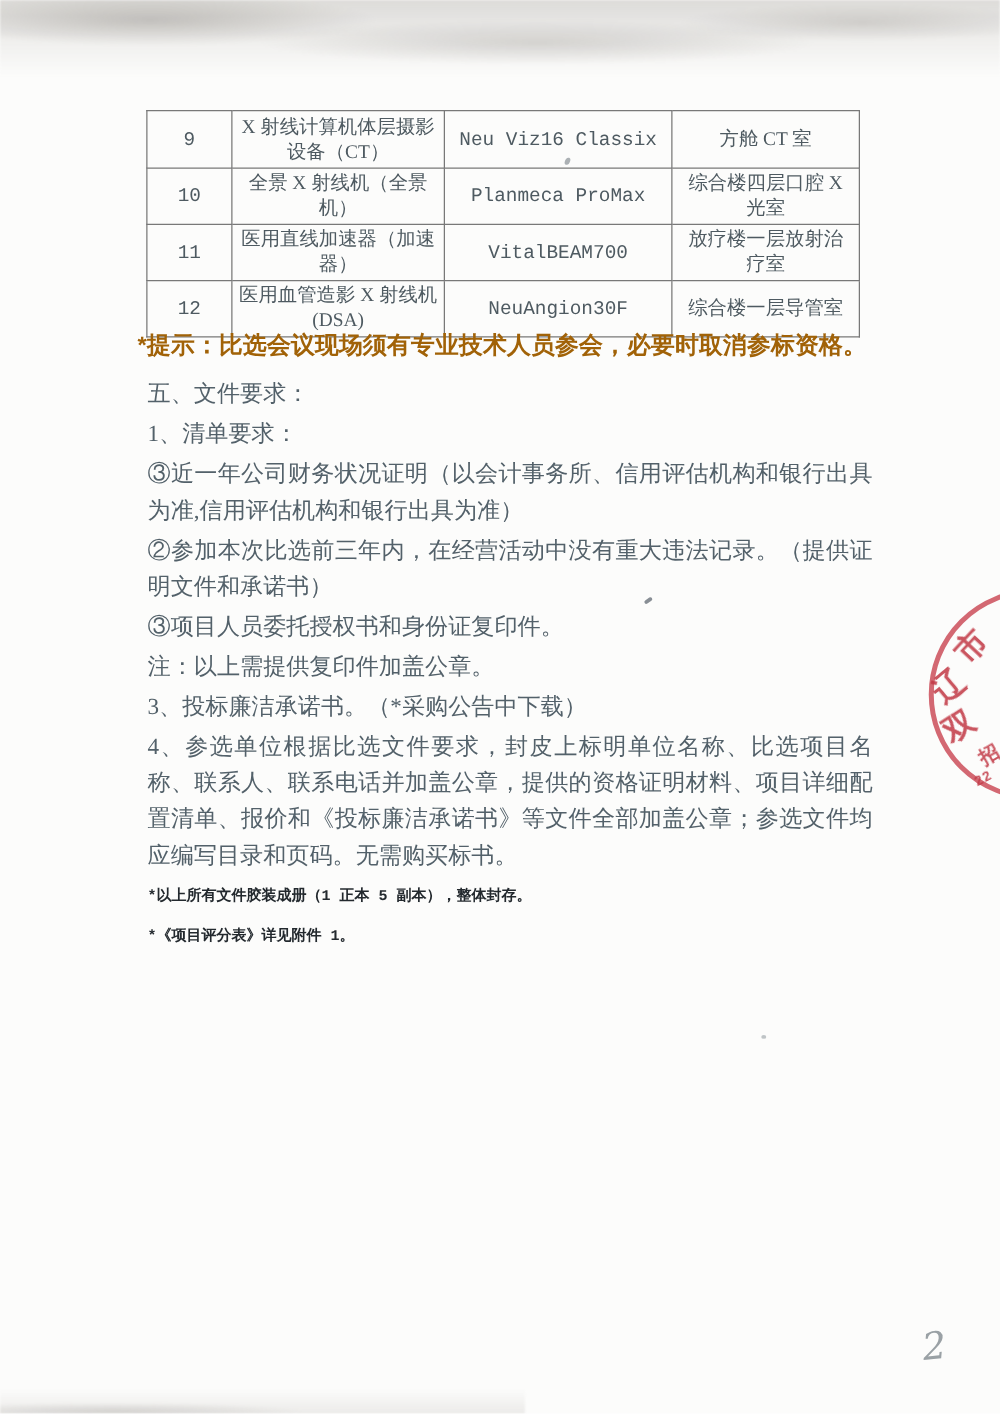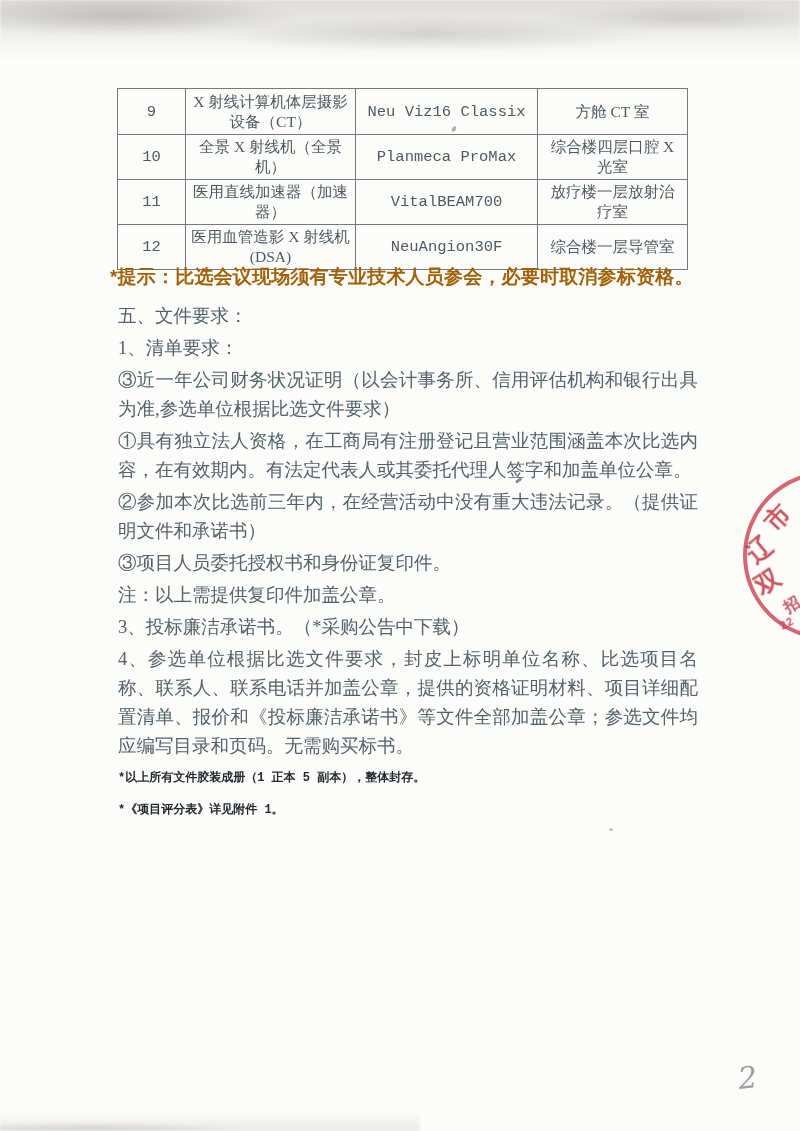--- a/index.html
+++ b/index.html
@@ -130,22 +130,21 @@
         <td class="c-loc">综合楼一层导管室</td>
       </tr>
     </tbody>
   </table>
 
   <p class="notice">*提示：比选会议现场须有专业技术人员参会，必要时取消参标资格。</p>
 
   <div class="content">
     <p>五、文件要求：</p>
     <p>1、清单要求：</p>
-    <p>③近一年公司财务状况证明（以会计事务所、信用评估机构和银行出具为准,参选单位根据比选文件要求）</p>
-    <p>①具有独立法人资格，在工商局有注册登记且营业范围涵盖本次比选内容，在有效期内。有法定代表人或其委托代理人签字和加盖单位公章。</p>
+    <p>③近一年公司财务状况证明（以会计事务所、信用评估机构和银行出具为准,信用评估机构和银行出具为准）</p>
     <p>②参加本次比选前三年内，在经营活动中没有重大违法记录。（提供证明文件和承诺书）</p>
     <p>③项目人员委托授权书和身份证复印件。</p>
     <p>注：以上需提供复印件加盖公章。</p>
     <p>3、投标廉洁承诺书。（*采购公告中下载）</p>
     <p>4、参选单位根据比选文件要求，封皮上标明单位名称、比选项目名称、联系人、联系电话并加盖公章，提供的资格证明材料、项目详细配置清单、报价和《投标廉洁承诺书》等文件全部加盖公章；参选文件均应编写目录和页码。无需购买标书。</p>
     <p class="bold">*以上所有文件胶装成册（1 正本 5 副本），整体封存。</p>
     <p class="bold">*《项目评分表》详见附件 1。</p>
   </div>
 
   <div>

